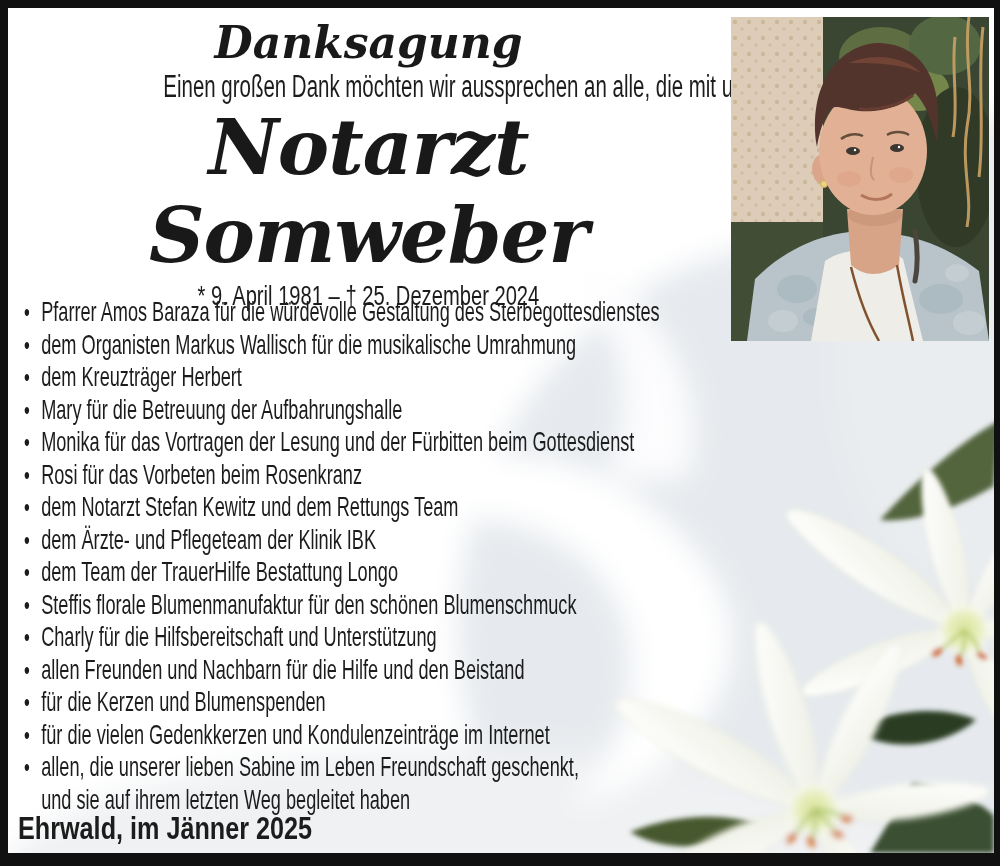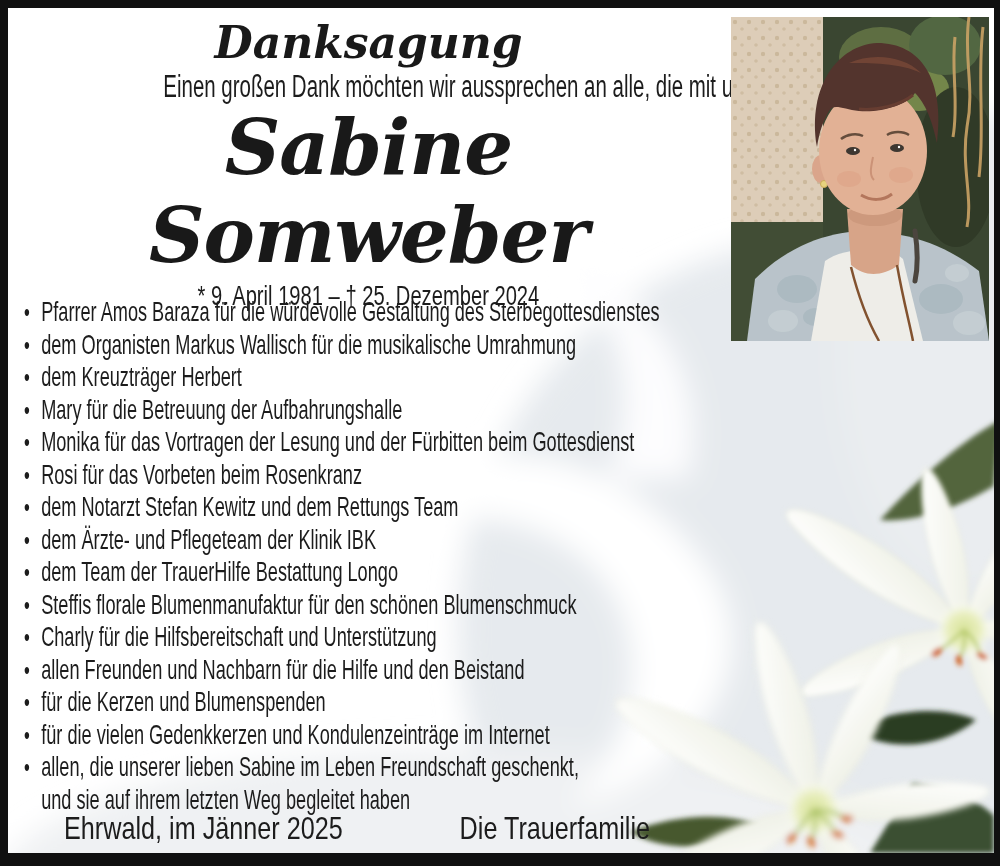--- a/index.html
+++ b/index.html
@@ -23,21 +23,21 @@
   .cxf.r { transform-origin:right center; }
 
   .dank-heading { position:absolute; left:10px; top:256px; font-size:31px; font-weight:700; }
 
   ul.thanks { position:absolute; left:16px; top:288px; width:1120px; list-style:none;
               font-size:27.5px; line-height:32.5px; transform:scaleX(.66); transform-origin:left top; }
   ul.thanks li { display:flex; white-space:nowrap; }
   ul.thanks .dot { flex:0 0 26px; width:26px; font-size:25px; }
 
   .footer { position:absolute; left:10px; bottom:6px; width:678px; display:flex;
-            justify-content:center; font-weight:400; font-size:31.5px; }
+            justify-content:space-between; font-weight:700; font-size:31.5px; }
 
   .photo { position:absolute; left:723px; top:9px; width:258px; height:324px; }
   .photo svg { width:100%; height:100%; display:block; }
 </style>
 </head>
 <body>
 
 <div class="page">
   <div class="ad">
 
@@ -116,21 +116,21 @@
           <ellipse cx="-7" cy="26" rx="5.5" ry="2.8" transform="rotate(70 -7 26)"></ellipse>
           <ellipse cx="16" cy="24" rx="5.5" ry="2.8" transform="rotate(35 16 24)"></ellipse>
           <ellipse cx="26" cy="12" rx="5.5" ry="2.8" transform="rotate(10 26 12)"></ellipse>
         </g>
       </g>
     </svg>
 
     <div class="header-col">
       <div class="script title">Danksagung</div>
       <div class="intro"><span class="cx">Einen großen Dank möchten wir aussprechen an alle, die mit uns</span></div>
-      <div class="script name">Sabine Somweber</div>
+      <div class="script name">Notarzt Somweber</div>
       <div class="dates"><span class="cxd">* 9. April 1981 – † 25. Dezember 2024</span></div>
     </div>
 
 
     <ul class="thanks">
         <li>
           <span class="dot">•</span>
           <span>Pfarrer Amos Baraza für die würdevolle Gestaltung des Sterbegottesdienstes</span>
         </li>
         <li>
@@ -186,21 +186,20 @@
           <span>für die vielen Gedenkkerzen und Kondulenzeinträge im Internet</span>
         </li>
         <li>
           <span class="dot">•</span>
           <span>allen, die unserer lieben Sabine im Leben Freundschaft geschenkt,<br>und sie auf ihrem letzten Weg begleitet haben</span>
         </li>
       </ul>
 
     <div class="footer">
       <span><span class="cxf">Ehrwald, im Jänner 2025</span></span>
-      <span><span class="cxf r">Die Trauerfamilie</span></span>
     </div>
 
     <div class="photo">
       <svg viewBox="0 0 258 324" preserveAspectRatio="none" aria-hidden="true">
         <defs>
           <pattern id="lace" width="14" height="16" patternUnits="userSpaceOnUse">
             <circle cx="4" cy="5" r="2.2" fill="#c6b295"></circle>
             <circle cx="11" cy="12" r="1.8" fill="#cbb89c"></circle>
           </pattern>
         </defs>

